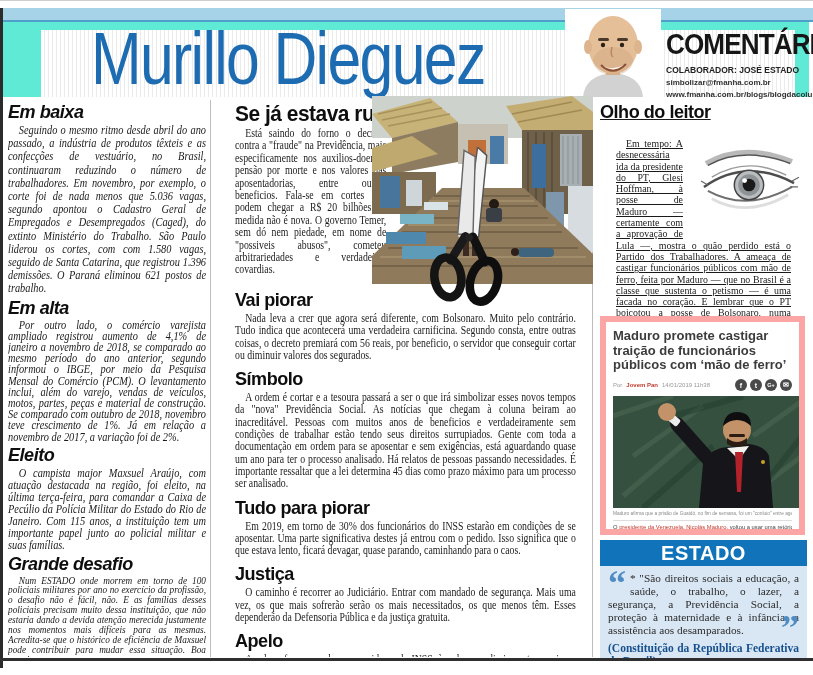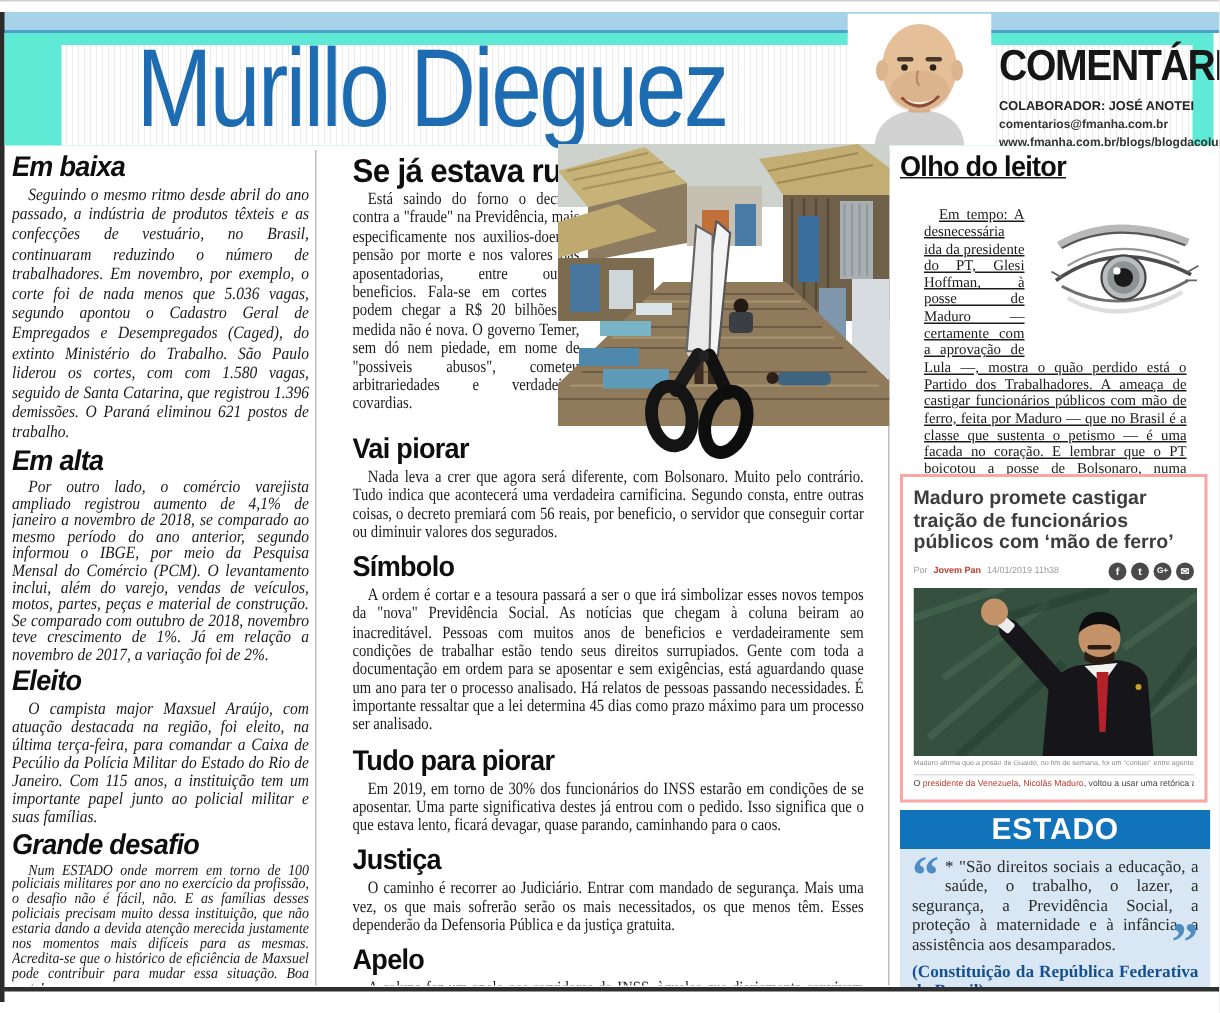--- a/index.html
+++ b/index.html
@@ -43,21 +43,21 @@
   .lead-body{font-size:11.5px;line-height:12.4px;transform:scaleX(0.85);width:178px;}
   .mc{font-size:11.5px;line-height:12.3px;transform:scaleX(0.85);width:401px;}
   .mid-gap{height:6px;}
   
   .slum-photo{position:absolute;left:372px;top:95px;width:221px;height:188px;z-index:2;}
   .scissors{position:absolute;left:418px;top:146px;width:105px;height:162px;z-index:3;}
   
   .olho-wrap{height:216px;overflow:hidden;}
   .olho-body{font-size:9.9px;line-height:11.3px;text-align:justify;text-indent:10px;margin:16px;}
   .eye-float{float:right;width:104px;height:94px;margin:0 0 2px 4px;}
-  .news-card{position:absolute;left:0;top:216px;width:205px;height:219px;border:2px solid #fca5a5;
+  .news-card{position:absolute;left:0;top:216px;width:205px;height:219px;border:6px solid #fca5a5;
      background:#fff;box-sizing:border-box;padding:7px 7px 5px 7px;overflow:hidden;}
   .news-headline{font-family:"Liberation Sans",sans-serif;font-weight:700;font-size:13px;
      line-height:14.5px;color:#3c3c3c;margin:0;}
   .news-byline{display:flex;align-items:center;margin-top:6px;height:13px;
      font-family:"Liberation Sans",sans-serif;font-size:6px;color:#999;}
   .byline-src{color:#c0392b;font-weight:700;margin:0 4px;}
   .social{margin-left:auto;display:flex;gap:3px;}
   .soc{width:12px;height:12px;border-radius:50%;background:#4a4a4a;color:#fff;
      font-family:"Liberation Sans",sans-serif;font-size:7px;font-weight:700;
      display:flex;align-items:center;justify-content:center;cursor:pointer;}
@@ -103,22 +103,22 @@
         <rect x="52" y="29" width="11" height="3" rx="1.5" fill="#4a3a2c"></rect>
         <circle cx="38" cy="36" r="2.2" fill="#2a2118"></circle>
         <circle cx="57" cy="36" r="2.2" fill="#2a2118"></circle>
         <path d="M47,38 Q45,46 48,48" stroke="#b9895e" stroke-width="1.5" fill="none"></path>
         <path d="M36,56 Q48,68 61,55" stroke="#8a4f36" stroke-width="2" fill="none"></path>
         <path d="M38,57 Q48,64 59,56 Q48,62 38,57 Z" fill="#fffef8"></path>
       </svg>
     </div>
     <div class="mast-right">
       <div class="mast-section">COMENTÁRIOS</div>
-      <div class="mast-collab">COLABORADOR: JOSÉ ANOTEI</div>
-      <div class="mast-mail">comentarios@fmanha.com.br</div>
+      <div class="mast-collab">COLABORADOR: JOSÉ ESTADO</div>
+      <div class="mast-mail">simbolizar@fmanha.com.br</div>
       <div class="mast-site">www.fmanha.com.br/blogs/blogdacoluna</div>
     </div>
   </div>
 
   <div class="vrule" style="left:210px"></div>
   <div class="vrule" style="left:592px"></div>
 
   <div class="col" id="col-left">
     <h2 class="sec-title">Em baixa</h2>
     <p class="body-txt lc lh-a">Seguindo o mesmo ritmo desde abril do ano passado, a indústria de produtos têxteis e as confecções de vestuário, no Brasil, continuaram reduzindo o número de trabalhadores. Em novembro, por exemplo, o corte foi de nada menos que 5.036 vagas, segundo apontou o Cadastro Geral de Empregados e Desempregados (Caged), do extinto Ministério do Trabalho. São Paulo liderou os cortes, com com 1.580 vagas, seguido de Santa Catarina, que registrou 1.396 demissões. O Paraná eliminou 621 postos de trabalho.</p>

